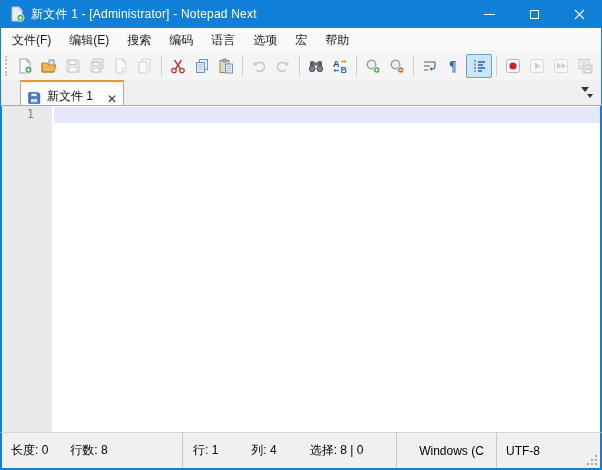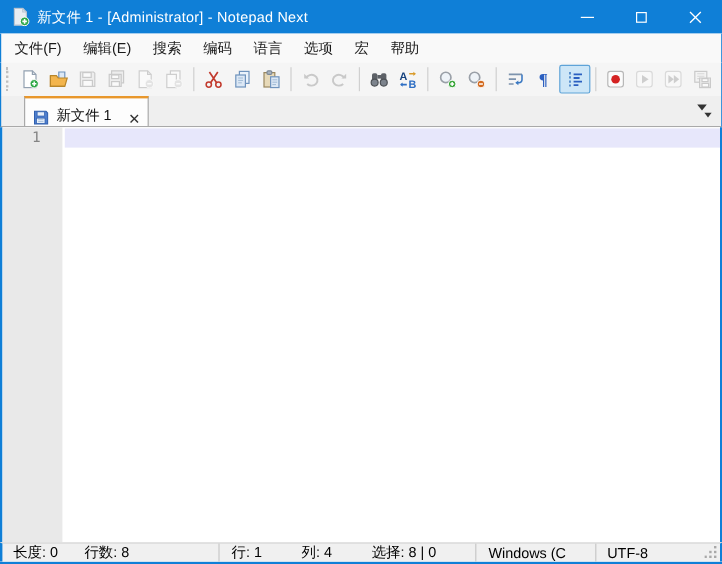--- a/index.html
+++ b/index.html
@@ -41,26 +41,26 @@
 
   
   .editor { flex:1 1 auto; display:flex; position:relative; background:#fff; overflow:hidden;
             border-left:2px solid #0f7fd7; border-right:2px solid #0f7fd7; }
   .gutter { width:50px; background:#e9e9e9; flex:0 0 auto; font-family:"DejaVu Sans Mono","Liberation Mono",monospace; font-size:12px; color:#848484; }
   .gutter .ln { height:17px; line-height:17px; text-align:right; padding-right:18px; }
   .text-area { flex:1; position:relative; }
   .caret-line { position:absolute; left:2px; right:0; top:1px; height:16px; background:#e7e7fb; }
 
   
-  .statusbar { height:16px; background:#f0f0f0; border-top:1px solid #d4d4d4; display:flex; align-items:center; font-size:12px; color:#000; flex:0 0 auto;
+  .statusbar { height:36px; background:#f0f0f0; border-top:1px solid #d4d4d4; display:flex; align-items:center; font-size:12px; color:#000; flex:0 0 auto;
                border-left:2px solid #0f7fd7; border-right:2px solid #0f7fd7; position:relative; }
   .sb-seg { height:100%; display:flex; align-items:center; border-right:1px solid #c8c8c8; overflow:hidden; white-space:nowrap; }
   .sb-seg.s1 { width:181px; padding-left:9px; gap:22px; }
   .sb-seg.s2 { width:214px; padding-left:10px; gap:33px; }
-  .sb-seg.s3 { width:100px; padding-left:10px; }
+  .sb-seg.s3 { width:100px; padding-left:10px;justify-content:center; }
   .sb-seg.s4 { flex:1; padding-left:9px; border-right:none;text-align:right; }
   .sb-grip { position:absolute; right:2px; bottom:2px; }
   .bottom-border { height:2px; background:#0f7fd7; flex:0 0 auto; }
 </style>
 </head>
 <body>
 
 <div class="window">
 
   <div class="titlebar">

